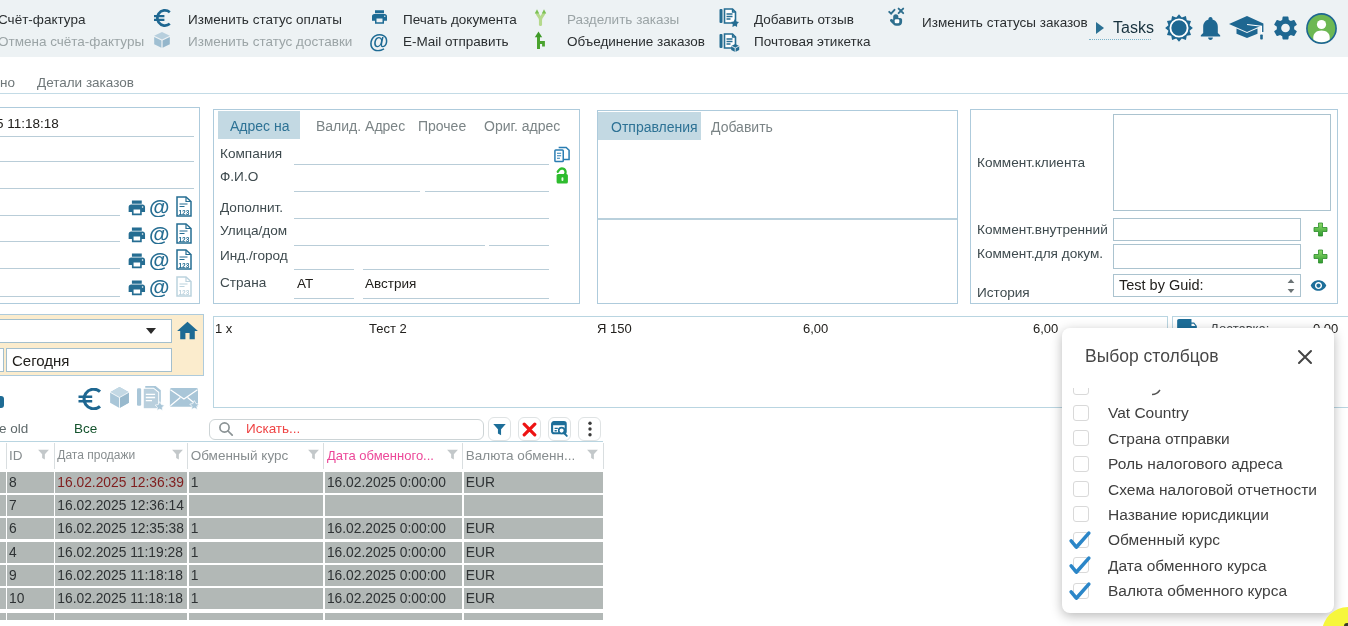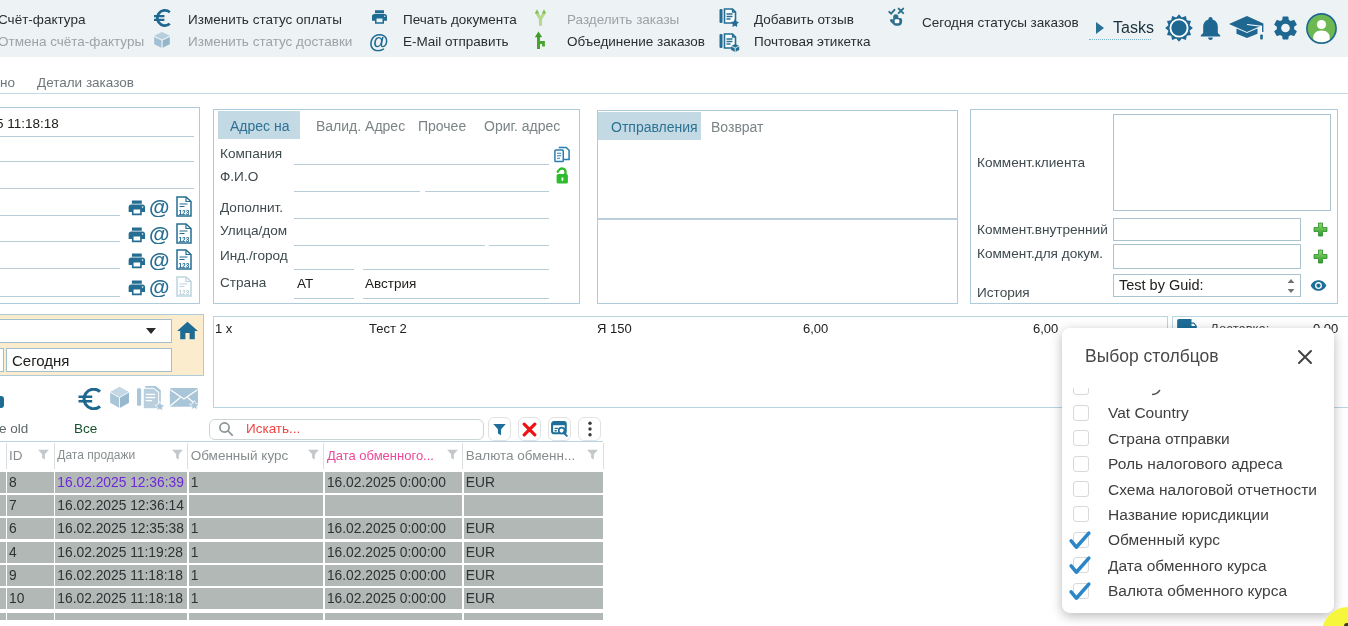--- a/index.html
+++ b/index.html
@@ -74,21 +74,21 @@
 <div class="ab t15 dark" style="left:754px;top:12.5px;">Добавить отзыв</div>
 <div class="ab t15 dark" style="left:754px;top:34.5px;">Почтовая этикетка</div>
 <div class="ab" id="click-ic" style="left:887px;top:7px;"><svg width="18" height="19" viewBox="0 0 18 19">
         <g fill="none" stroke="#2e6f8e" stroke-linecap="round">
           <path d="M2.2 4.8l1.9 1.9 3.4-3.9" stroke-width="1.9"></path>
           <path d="M11.6 1.6l4.6 4.6M16.2 1.6l-4.6 4.6" stroke-width="1.9"></path>
         </g>
         <path d="M8.8 7.2c-1.6 0-2.6 1.1-2.6 2.6v3l-1.1-.6c-1.5-.8-2.8 1-1.7 2.2l3 3.2c.7.8 1.7 1.2 2.8 1.2h2.2c2.1 0 3.7-1.6 3.7-3.7v-2.3c0-1.1-.8-1.9-1.9-1.9h-1.8v-1.1c0-1.5-1-2.6-2.6-2.6z" fill="#2e6f8e"></path>
         <rect x="7.7" y="12.2" width="4.6" height="4" rx="1.2" fill="#fff"></rect>
       </svg></div>
-<div class="ab t15 dark" style="left:922px;top:15.5px;">Сегодня статусы заказов</div>
+<div class="ab t15 dark" style="left:922px;top:15.5px;">Изменить статусы заказов</div>
 <div class="ab" style="left:1096px;top:22px;width:0;height:0;border-left:8px solid #2a7093;border-top:6px solid transparent;border-bottom:6px solid transparent;"></div>
 <div class="ab" style="left:1113px;top:19px;font-size:16px;color:#17313d;">Tasks</div>
 <div class="ab" style="left:1089px;top:39px;width:62px;border-top:1px dotted #7ab2c9;"></div>
 <div class="ab" id="sun-ic" style="left:1165px;top:13px;"><svg width="28" height="30" viewBox="0 0 27 29">
         <g transform="translate(0,1)">
           <path fill="#1e6791" d="M13.5 0.1 L16.2 3.3 L20.2 1.9 L21.0 6.0 L25.1 6.8 L23.7 10.8 L26.9 13.5 L23.7 16.2 L25.1 20.2 L21.0 21.0 L20.2 25.1 L16.2 23.7 L13.5 26.9 L10.8 23.7 L6.8 25.1 L6.0 21.0 L1.9 20.2 L3.3 16.2 L0.1 13.5 L3.3 10.8 L1.9 6.8 L6.0 6.0 L6.8 1.9 L10.8 3.3Z"></path>
           <circle cx="13.5" cy="13.5" r="8.3" fill="none" stroke="#fff" stroke-width="1.8"></circle>
         </g>
       </svg></div>
 <div class="ab" id="bell-ic" style="left:1197px;top:13px;"><svg width="27" height="31" viewBox="0 0 24 24">
@@ -262,21 +262,21 @@
         <path fill="#c3c8ca" d="M2 3h20l-7.5 8.5V21l-5-2.5V11.5z"></path>
       </svg>
       <svg width="13" height="13" viewBox="0 0 24 24" style="position:absolute;top:7px;left:445.8px">
         <path fill="#c3c8ca" d="M2 3h20l-7.5 8.5V21l-5-2.5V11.5z"></path>
       </svg>
       <svg width="13" height="13" viewBox="0 0 24 24" style="position:absolute;top:7px;left:586.1px">
         <path fill="#c3c8ca" d="M2 3h20l-7.5 8.5V21l-5-2.5V11.5z"></path>
       </svg>
       <div class="ab" style="left:0;top:31.2px;width:603px;height:20.7px;background:#b2b8b6;"></div>
       <div class="ab" style="left:9.0px;top:33.6px;font-size:13.8px;color:#2e3234;white-space:nowrap;">8</div>
-      <div class="ab" style="left:57.3px;top:33.6px;font-size:13.8px;color:#6d28d9;white-space:nowrap;">16.02.2025 12:36:39</div>
+      <div class="ab" style="left:57.3px;top:33.6px;font-size:13.8px;color:#7f1d1d;white-space:nowrap;">16.02.2025 12:36:39</div>
       <div class="ab" style="left:190.7px;top:33.6px;font-size:13.8px;color:#2e3234;white-space:nowrap;">1</div>
       <div class="ab" style="left:326.9px;top:33.6px;font-size:13.8px;color:#2e3234;white-space:nowrap;">16.02.2025 0:00:00</div>
       <div class="ab" style="left:465.8px;top:33.6px;font-size:13.8px;color:#2e3234;white-space:nowrap;">EUR</div>
       <div class="ab" style="left:5.5px;top:31.2px;width:1.4px;height:20.7px;background:#fff;"></div>
       <div class="ab" style="left:53.8px;top:31.2px;width:1.4px;height:20.7px;background:#fff;"></div>
       <div class="ab" style="left:187.2px;top:31.2px;width:1.4px;height:20.7px;background:#fff;"></div>
       <div class="ab" style="left:323.4px;top:31.2px;width:1.4px;height:20.7px;background:#fff;"></div>
       <div class="ab" style="left:462.3px;top:31.2px;width:1.4px;height:20.7px;background:#fff;"></div>
       <div class="ab" style="left:0;top:54.2px;width:603px;height:20.7px;background:#b2b8b6;"></div>
       <div class="ab" style="left:9.0px;top:56.6px;font-size:13.8px;color:#2e3234;white-space:nowrap;">7</div>
@@ -383,21 +383,21 @@
       </svg></div>
 <div class="ab" id="lock-ic" style="left:555px;top:166px;"><svg width="15" height="19" viewBox="0 0 15 19">
         <path d="M4.2 8.5V6.2a3.6 3.6 0 016.2-2.5c.6.6 1 1.5 1 2.4" fill="none" stroke="#2ebc2e" stroke-width="2.3" stroke-linecap="round" transform="rotate(38 7.5 5)"></path>
         <rect x="1.6" y="8" width="11.3" height="9.6" rx="1.6" fill="#2ebc2e"></rect>
         <rect x="6.5" y="11.2" width="1.9" height="3.8" rx="0.9" fill="#e8fbe8"></rect>
       </svg></div>
 
 <div class="ab panel" style="left:597px;top:110px;width:361px;height:194px;"></div>
 <div class="ab tabactive" style="left:598px;top:112px;width:103px;height:28px;"></div>
 <div class="ab" style="left:611px;top:119px;font-size:14px;color:#2d7295;white-space:nowrap;">Отправления</div>
-<div class="ab" style="left:711px;top:119px;font-size:14px;color:#7b8486;white-space:nowrap;">Возврат</div>
+<div class="ab" style="left:711px;top:119px;font-size:14px;color:#7b8486;white-space:nowrap;">Добавить</div>
 <div class="ab" style="left:598px;top:218px;width:359px;height:2px;background:#b9d0dc;"></div>
 
 <div class="ab panel" style="left:970px;top:109px;width:368px;height:195px;"></div>
 <div class="ab lbl" style="left:977px;top:155px;">Коммент.клиента</div>
 <div class="inp" style="left:1113px;top:114px;width:218px;height:97px;border-color:#abc3cf;"></div>
 <div class="ab lbl" style="left:977px;top:221.8px;">Коммент.внутренний</div>
 <div class="inp" style="left:1113px;top:218px;width:188px;height:23px;border-color:#abc3cf;"></div>
 <div class="ab" id="plus1" style="left:1313px;top:222px;"><svg width="15" height="15" viewBox="0 0 15 15">
         <defs>
           <linearGradient id="pg" x1="0" y1="0" x2="0" y2="1">

